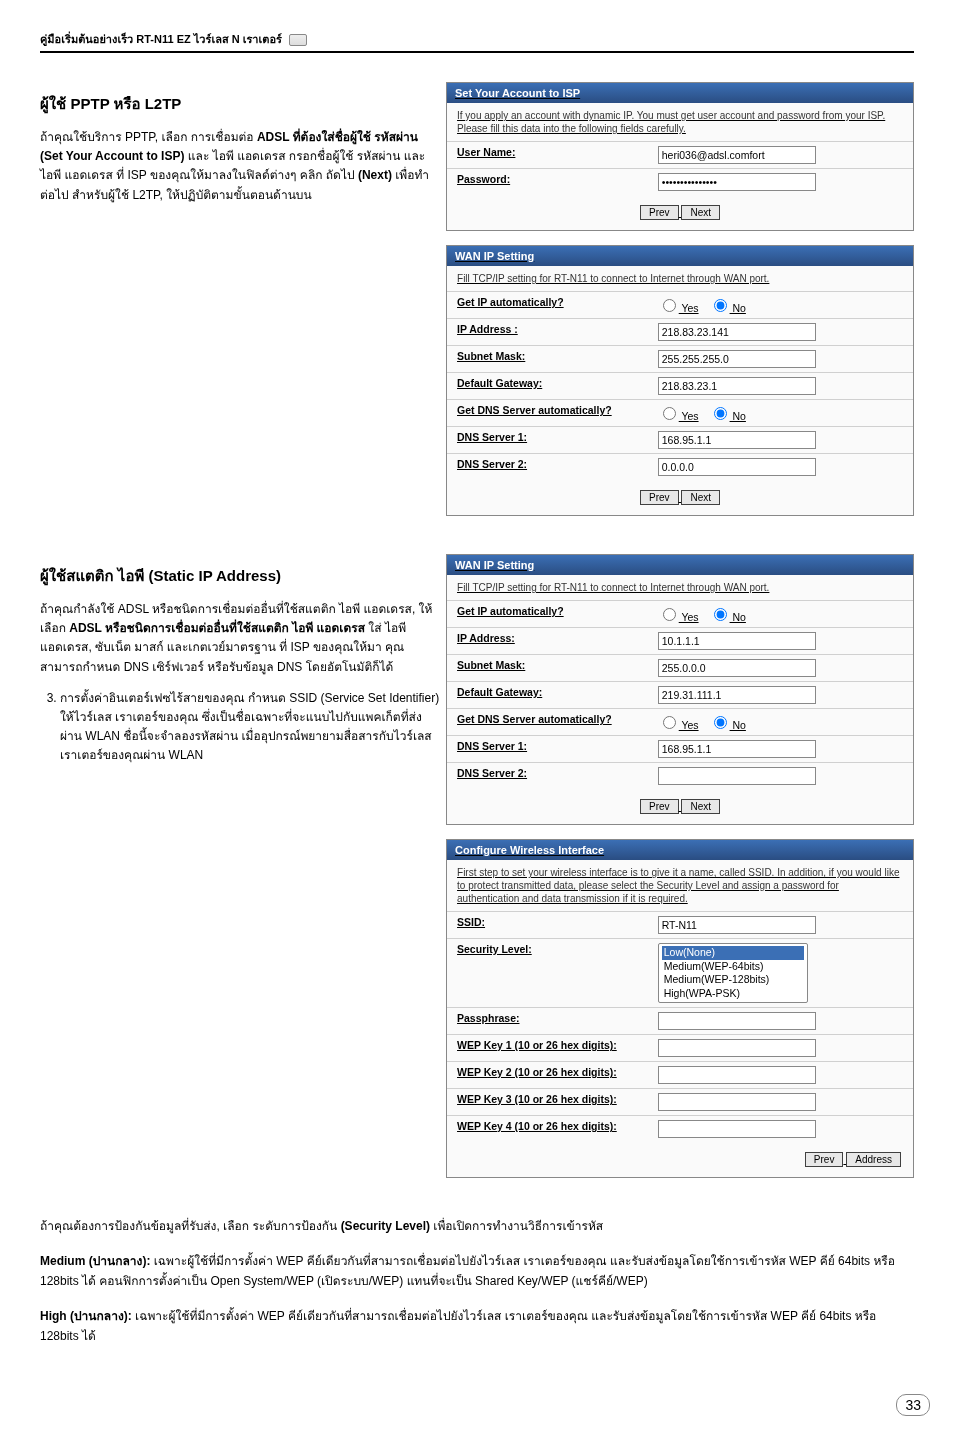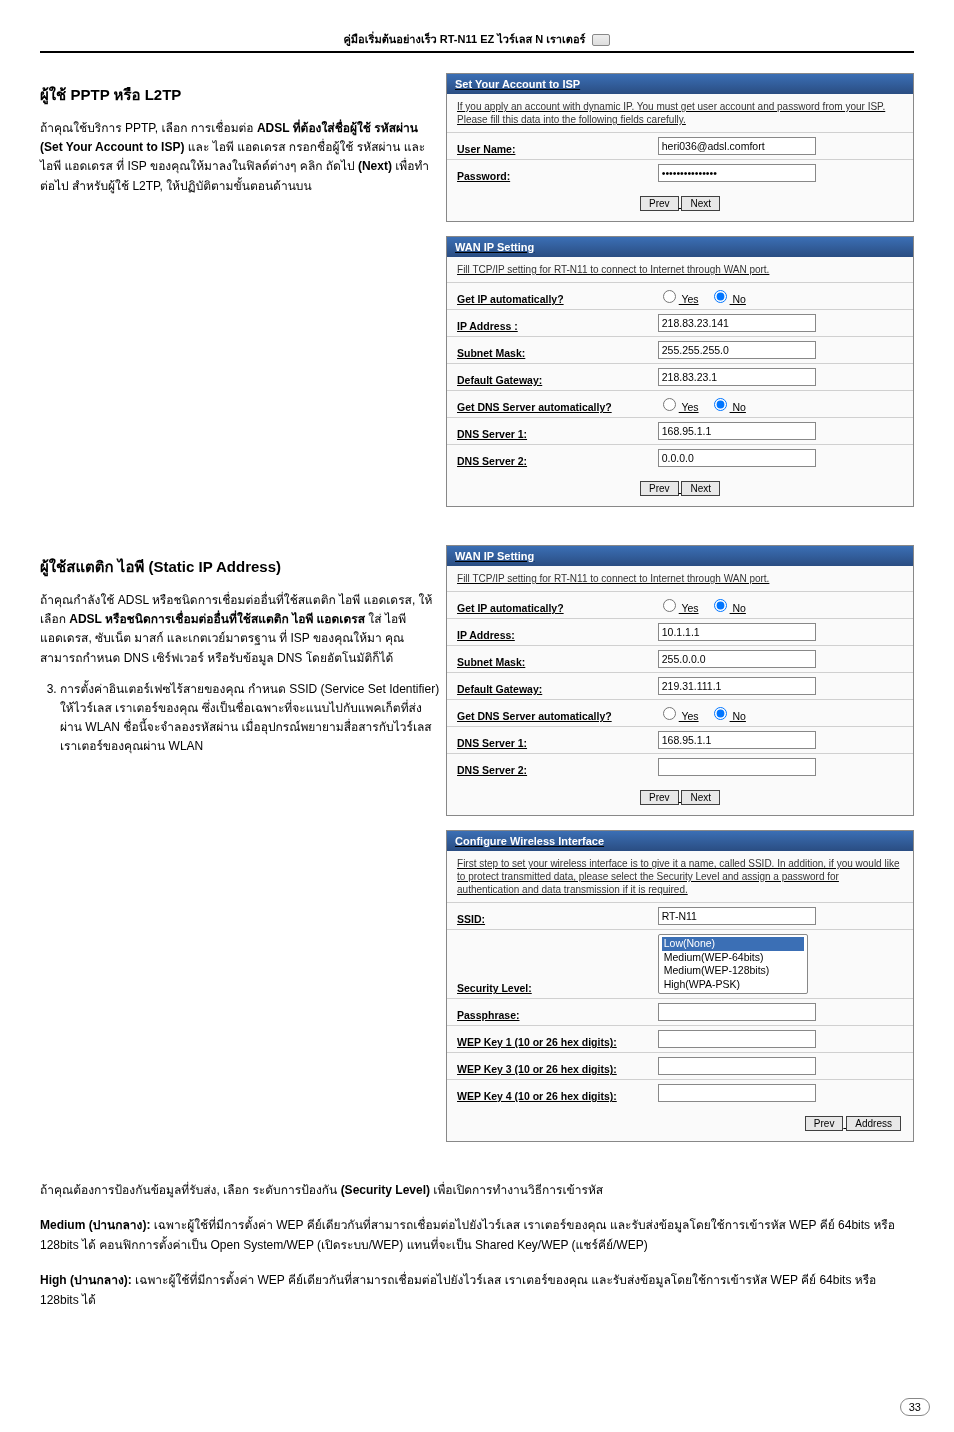--- a/index.html
+++ b/index.html
@@ -5,26 +5,26 @@
   body {
     font-family: Arial, "Helvetica Neue", sans-serif;
     font-size: 12px;
     color: #000;
     margin: 0;
     padding: 30px 40px;
     width: 874px;
     background: #fff;
   }
   .page-header {
-    text-align: center;
+    text-align: left;
     font-size: 11px;
     font-weight: bold;
     border-bottom: 2px solid #000;
     padding-bottom: 3px;
-    margin-bottom: 20px;
+    margin-bottom: 29px;
   }
   .page-header .icon {
     display: inline-block;
     width: 16px;
     height: 10px;
     border: 1px solid #888;
     margin-left: 4px;
     vertical-align: middle;
     background: linear-gradient(#eee,#ddd);
     border-radius: 2px;
@@ -62,21 +62,21 @@
     font-size: 11px;
   }
   .panel-desc {
     padding: 6px 10px;
     color: #333;
     font-size: 10px;
     line-height: 1.3;
   }
   .panel-row {
     display: flex;
-    align-items: flex-end;
+    align-items: flex-start;
     padding: 4px 10px;
     border-top: 1px solid #d0d0d0;
   }
   .panel-row .label {
     flex: 0 0 45%;
     font-weight: bold;
     font-size: 10.5px;
   }
   .panel-row .value input[type=text],
   .panel-row .value input[type=password],
@@ -111,21 +111,21 @@
   .body-text strong, .body-text b {
     font-weight: bold;
   }
   .page-number {
     position: fixed;
     bottom: 16px;
     right: 24px;
     border: 1px solid #888;
     border-radius: 10px;
     padding: 2px 8px;
-    font-size: 11px;
+    font-size: 14px;
     background: #fff;
   }
   ol.step-list { margin: 0; padding-left: 20px;}
   ol.step-list li { line-height: 1.6; margin-bottom: 4px; margin-top: 10px;}
 </style>
 </head>
 <body>
 
 <div class="page-header">
   <span>คู่มือเริ่มต้นอย่างเร็ว RT-N11 EZ ไวร์เลส N เราเตอร์</span>
@@ -265,20 +265,24 @@
           </div>
           <div class="panel-row">
             <div class="label">Passphrase:</div>
             <div class="value"><input type="text" style=""></div>
           </div>
           <div class="panel-row">
             <div class="label">WEP Key 1 (10 or 26 hex digits):</div>
             <div class="value"><input type="text" style=""></div>
           </div>
           <div class="panel-row">
+            <div class="label">WEP Key 2 (10 or 26 hex digits):</div>
+            <div class="value"><input type="text" style=""></div>
+          </div>
+          <div class="panel-row">
             <div class="label">WEP Key 3 (10 or 26 hex digits):</div>
             <div class="value"><input type="text" style=""></div>
           </div>
           <div class="panel-row">
             <div class="label">WEP Key 4 (10 or 26 hex digits):</div>
             <div class="value"><input type="text" style=""></div>
           </div>
         </div>
       <div class="panel-footer" style="text-align:right; padding-right:12px;">
         <button class="btn">Prev</button>

